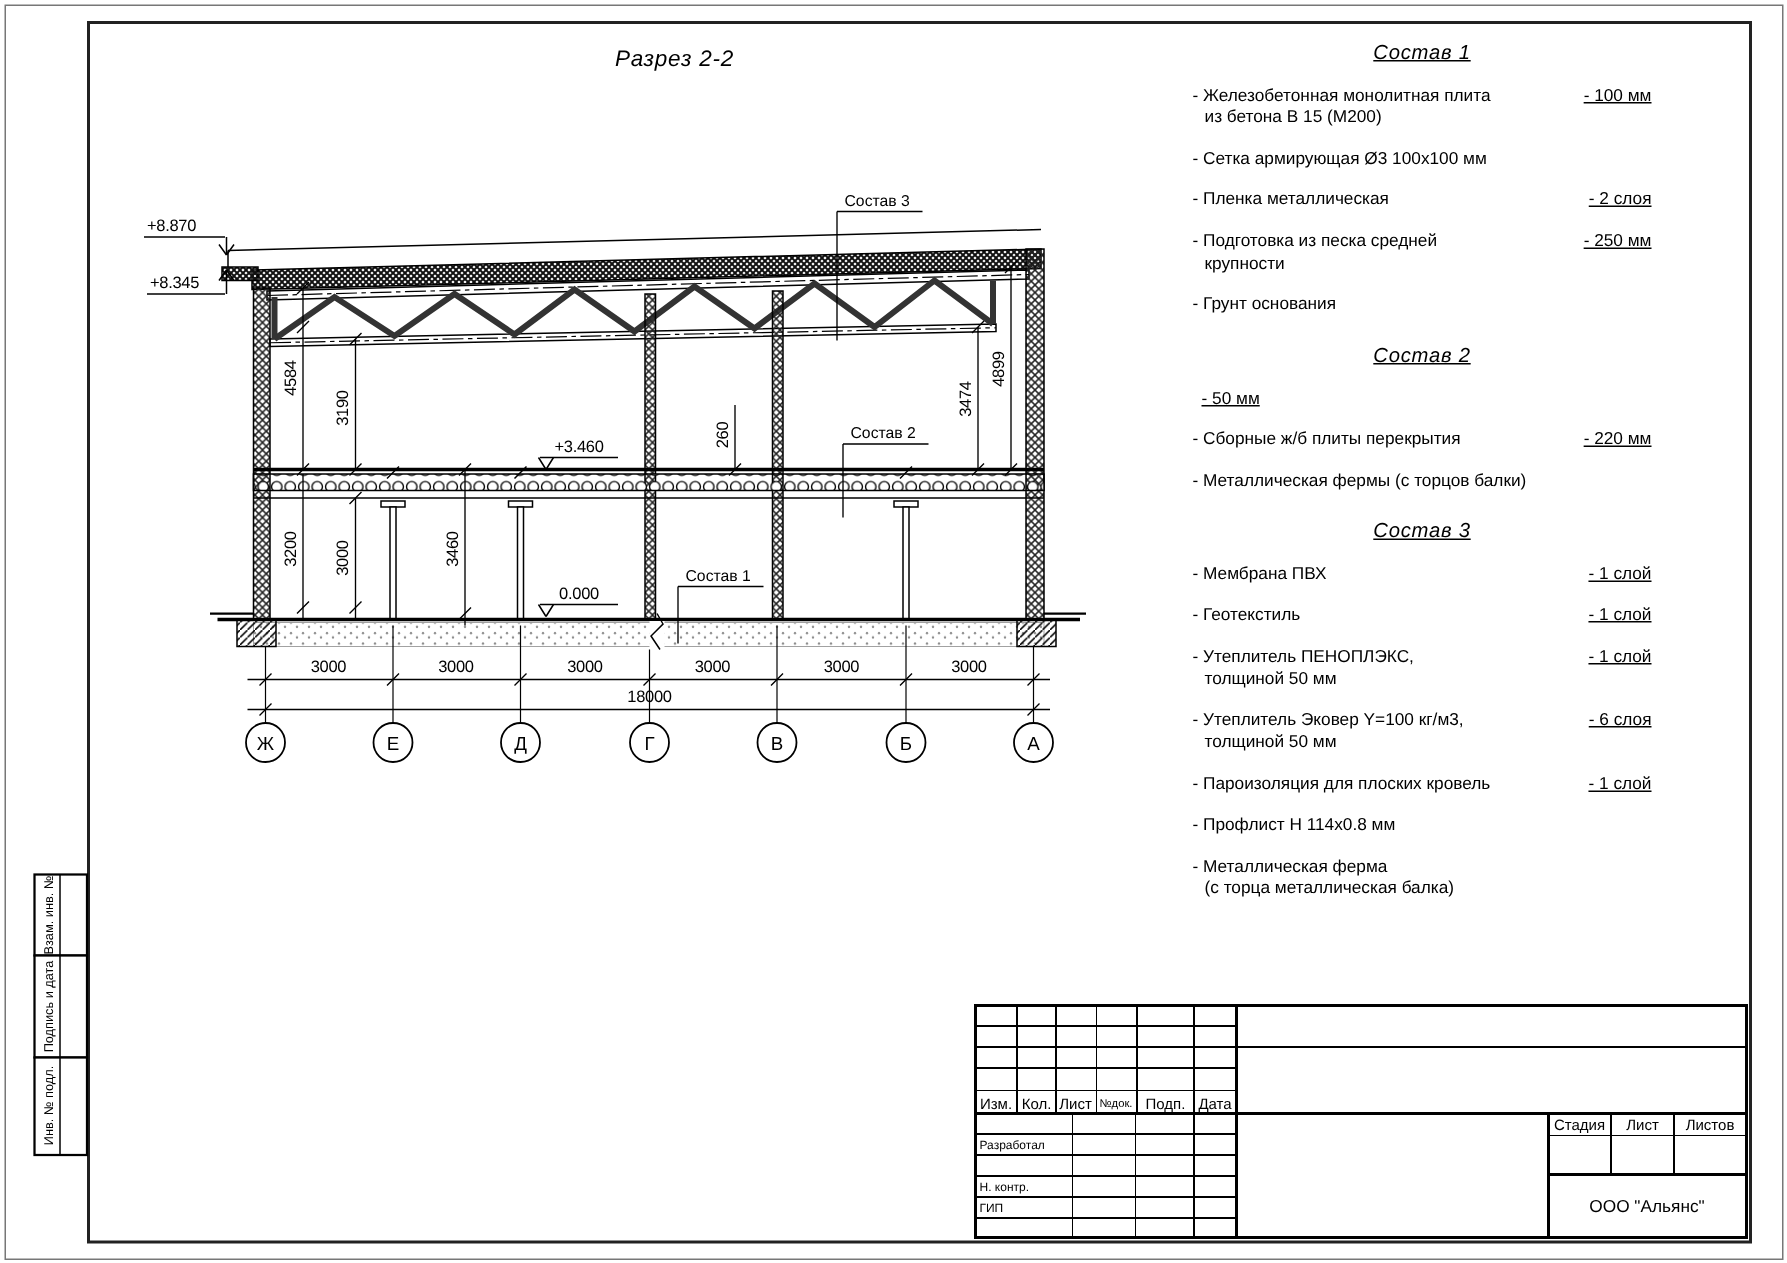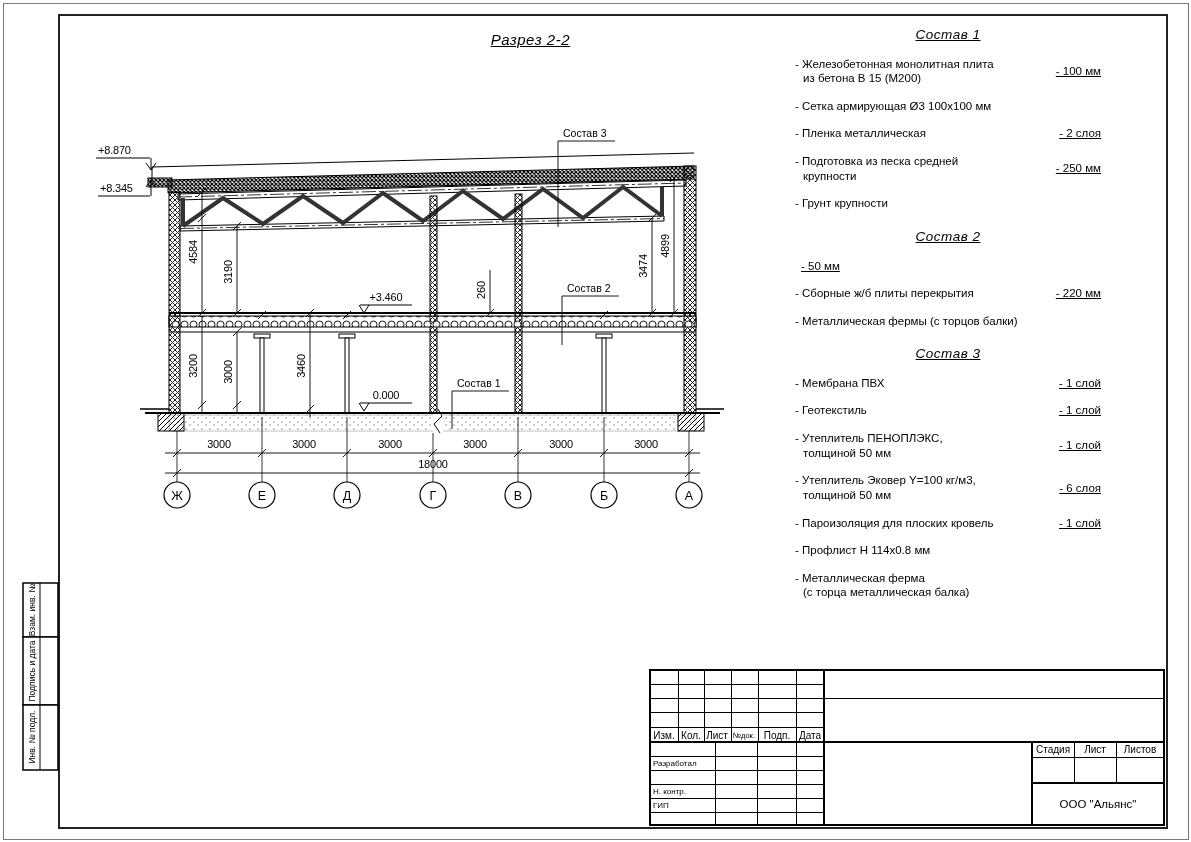--- a/index.html
+++ b/index.html
@@ -12,27 +12,27 @@
   #drawing-svg{position:absolute;left:0;top:0;}
   .dim-text{font-size:11px;letter-spacing:-0.2px;fill:#000;}
   .mark-text{font-size:11px;letter-spacing:-0.2px;fill:#000;}
   .leader-text{font-size:10.5px;fill:#000;}
   .axis-text{font-size:12.5px;fill:#000;}
   .tb-head{font-size:10px;fill:#000;}
   .tb-head-small{font-size:7.5px;fill:#000;}
   .tb-role{font-size:8px;fill:#000;}
   .tb-company{font-size:11.5px;fill:#000;}
   .strip-text{font-size:8.5px;fill:#000;}
-  .page-title{position:absolute;left:410px;top:31px;width:160px;text-align:right;
-       font-style:italic;font-size:15px;text-decoration:underline;letter-spacing:0.5px;}
+  .page-title{position:absolute;left:410px;top:31px;width:160px;text-align:left;
+       font-style:italic;font-size:15px;letter-spacing:0.5px;}
   .spec-wrap{position:absolute;left:795px;top:26px;width:306px;font-size:11.5px;line-height:1.3;}
   .spec-title{text-align:center;font-style:italic;font-size:13.5px;
        text-decoration:underline;margin-bottom:13px;letter-spacing:0.5px;}
   .spec-section{margin-bottom:17px;}
-  .spec-item{display:flex;align-items:center;margin-bottom:12.5px;gap:24px;}
+  .spec-item{display:flex;align-items:flex-start;margin-bottom:12.5px;gap:24px;}
   .spec-name{flex:1;padding-left:8px;text-indent:-8px;}
   .spec-value{white-space:nowrap;padding-left:6px;text-decoration:underline;}
 </style>
 </head>
 <body>
 
 <div class="frame-outer"></div>
 <div class="frame-inner"></div>
 
 <div class="page-title">Разрез 2-2</div>
@@ -49,21 +49,21 @@
       </div>
       <div class="spec-item">
         <div class="spec-name">- Пленка металлическая</div>
         <div class="spec-value">-  2 слоя</div>
       </div>
       <div class="spec-item">
         <div class="spec-name">- Подготовка из песка средней<br>крупности</div>
         <div class="spec-value">- 250 мм</div>
       </div>
       <div class="spec-item">
-        <div class="spec-name">- Грунт крупности</div>
+        <div class="spec-name">- Грунт основания</div>
       </div>
     </div>
     <div class="spec-section">
       <div class="spec-title">Состав 2</div>
       <div class="spec-item">
         <div class="spec-value">- 50 мм</div>
       </div>
       <div class="spec-item">
         <div class="spec-name">- Сборные ж/б плиты перекрытия</div>
         <div class="spec-value">- 220 мм</div>

